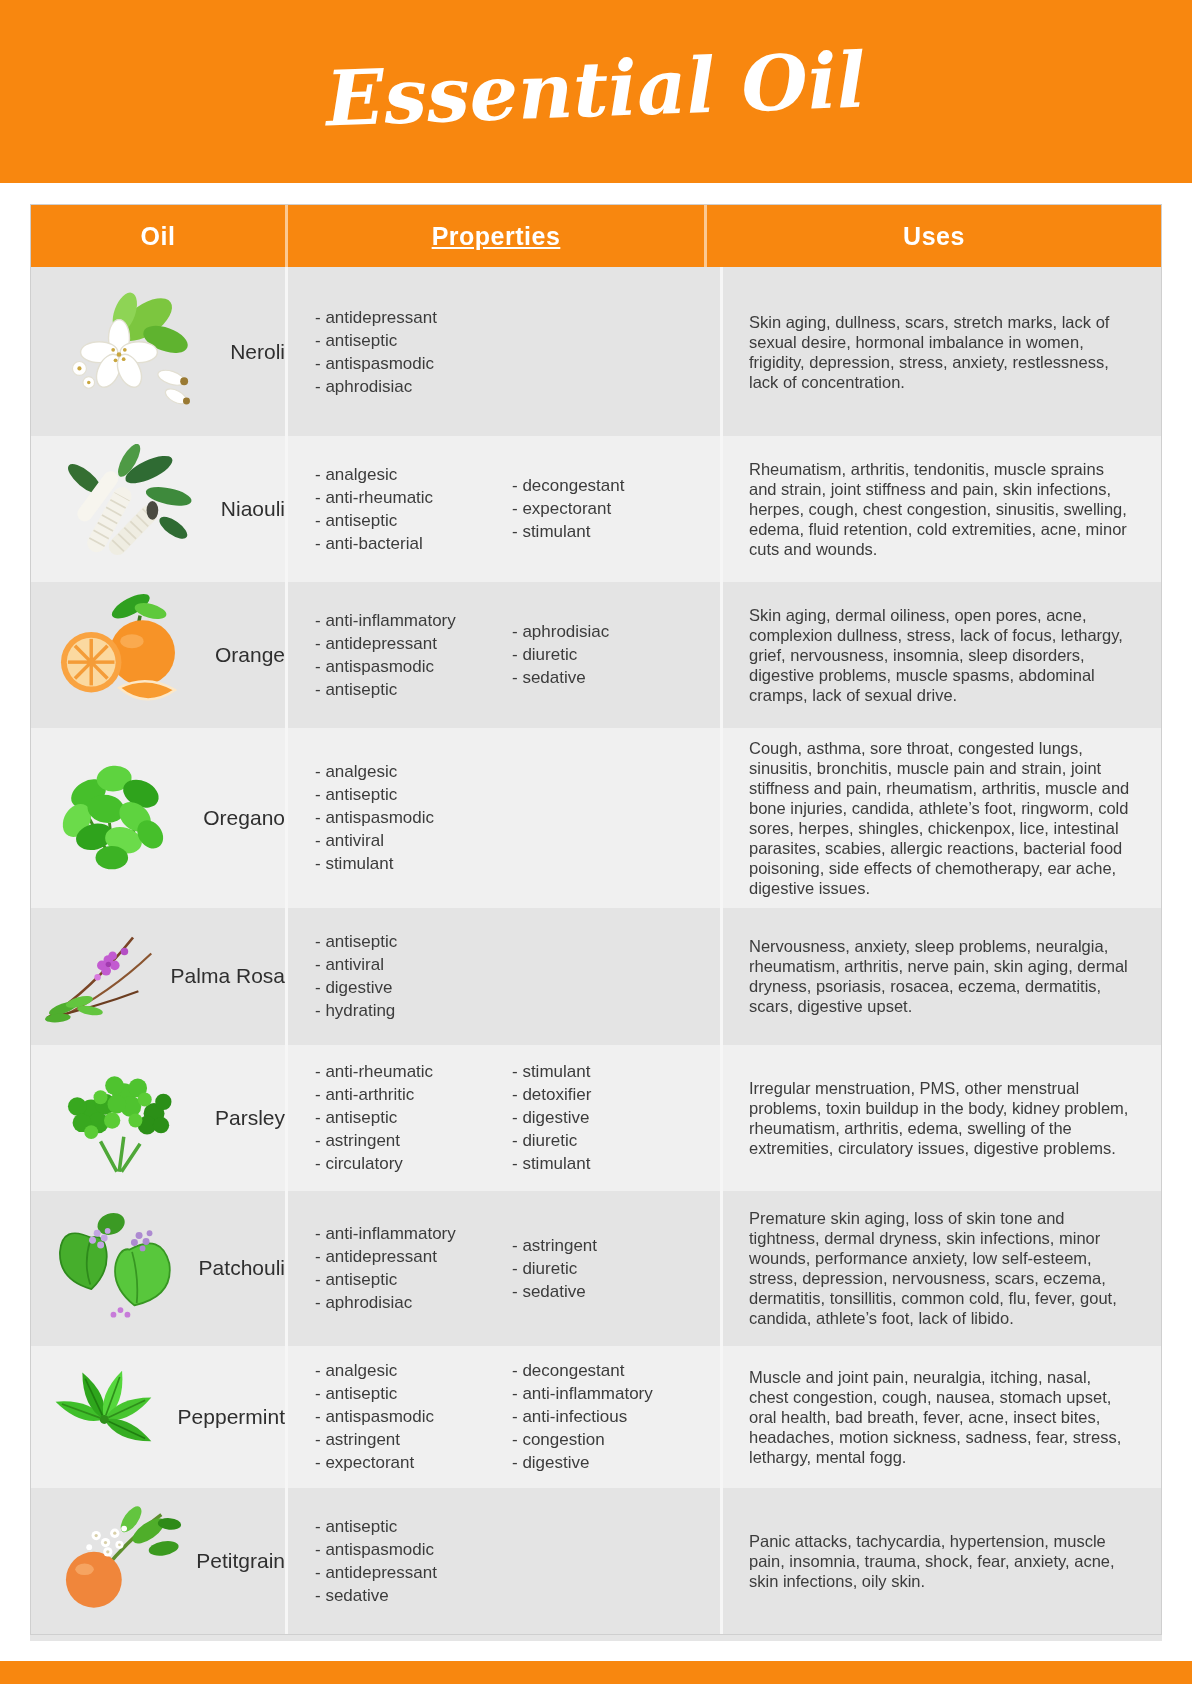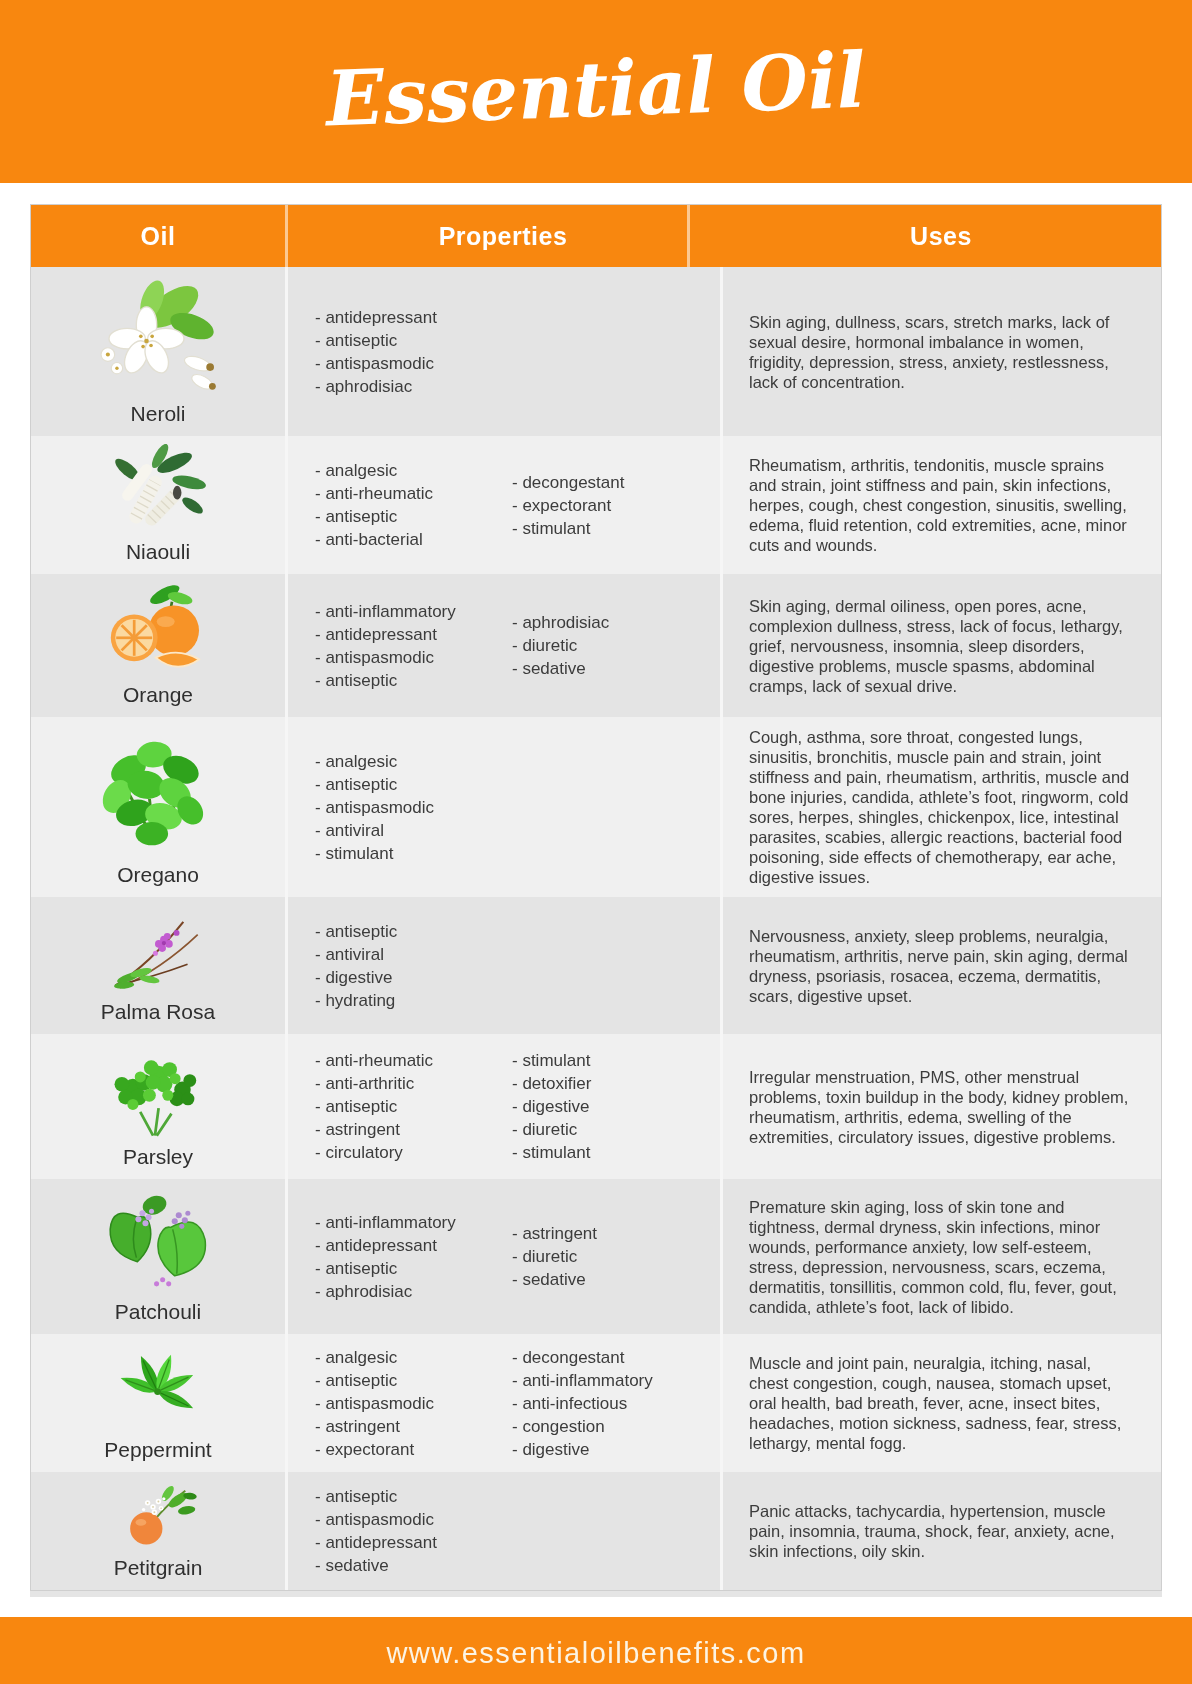--- a/index.html
+++ b/index.html
@@ -24,45 +24,45 @@
   .subtitle{
     margin-top:18px;color:#ffffff;font-size:23px;font-weight:normal;
     letter-spacing:0.42em;text-indent:0.42em;
   }
   
   .table-wrap{
     margin:21px 30px 0 30px;
     border:1px solid #cfcfcf;
     box-shadow:0 6px 0 rgba(0,0,0,0.10);
   }
-  .thead{display:flex;background:var(--accent,#F8870F);height:62px;gap:31px;}
+  .thead{display:flex;background:var(--accent,#F8870F);height:62px;}
   .th{
     display:flex;align-items:center;justify-content:center;
     color:#ffffff;font-weight:bold;font-size:25px;letter-spacing:0.5px;
     box-sizing:border-box;
   }
   .th-oil{width:257px;border-right:3px solid rgba(255,255,255,0.55);}
-  .th-props{width:371px;border-right:3px solid rgba(255,255,255,0.55);}
+  .th-props{width:419px;border-right:3px solid rgba(255,255,255,0.55);text-decoration:underline;}
   .th-uses{flex:1;}
   .row{display:flex;}
   .row.dark{background:#E4E4E4;}
   .row.light{background:#F0F0F0;}
   .rows .row:nth-child(1){min-height:169px;}
   .rows .row:nth-child(2){min-height:138px;}
   .rows .row:nth-child(3){min-height:143px;}
   .rows .row:nth-child(4){min-height:180px;}
   .rows .row:nth-child(5){min-height:137px;}
   .rows .row:nth-child(6){min-height:145px;}
   .rows .row:nth-child(7){min-height:155px;}
   .rows .row:nth-child(8){min-height:138px;}
   .rows .row:nth-child(9){min-height:118px;}
   .cell{box-sizing:border-box;}
   .oil-cell{
     width:257px;border-right:3px solid #f6f6f6;
-    display:flex;flex-direction:column;align-items:center;justify-content:flex-end;
+    display:flex;flex-direction:row;align-items:center;justify-content:flex-end;
     padding:8px 0 10px 0;
   }
   .oil-photo{flex:1;min-height:0;display:flex;align-items:center;justify-content:center;}
   .oil-photo svg{height:100%;max-height:128px;width:auto;display:block;}
   .oil-name{font-size:21px;color:#2f2f2f;margin-top:2px;}
   .props-cell{
     width:435px;border-right:3px solid #f6f6f6;
     display:flex;align-items:center;
     padding:10px 4px 10px 27px;
   }

